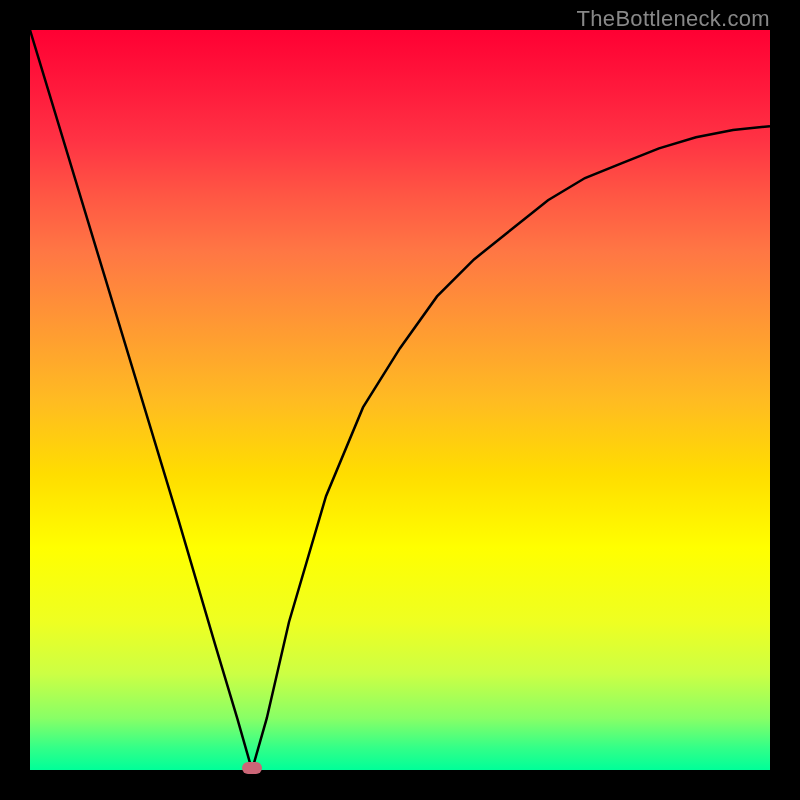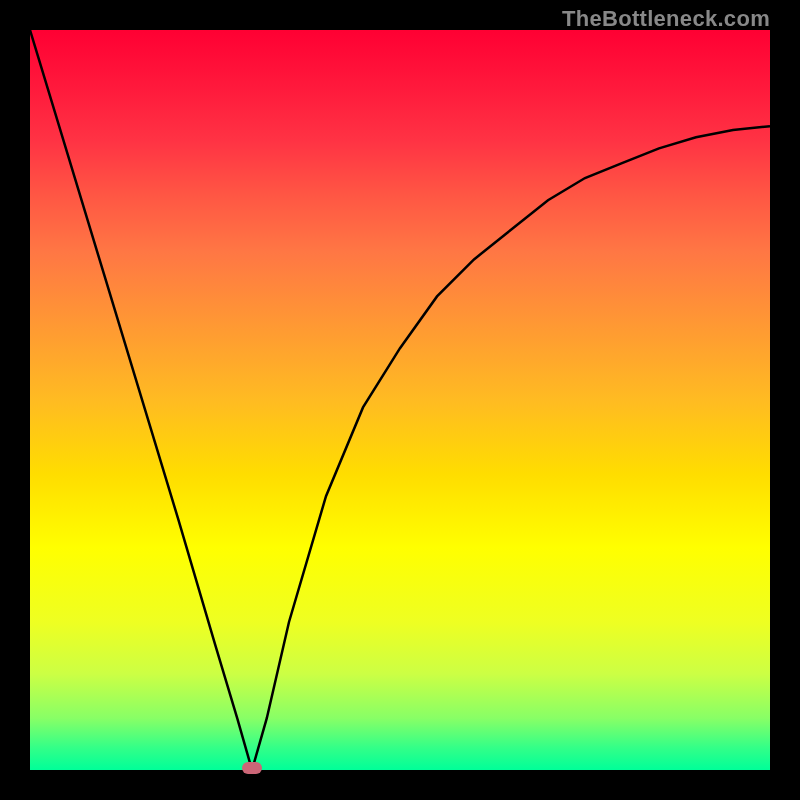--- a/index.html
+++ b/index.html
@@ -26,21 +26,21 @@
       #33ff88 97%,
       #00ff99 100%
     );
   }
   .watermark {
     position: absolute;
     top: 6px;
     right: 30px;
     color: #888;
     font-size: 22px;
-    font-weight: 700;
+    font-weight: 400;
     z-index: 10;
     letter-spacing: 0.3px;
   }
   svg.curve {
     position: absolute;
     left: 30px;
     top: 30px;
     width: 740px;
     height: 740px;
     z-index: 5;

